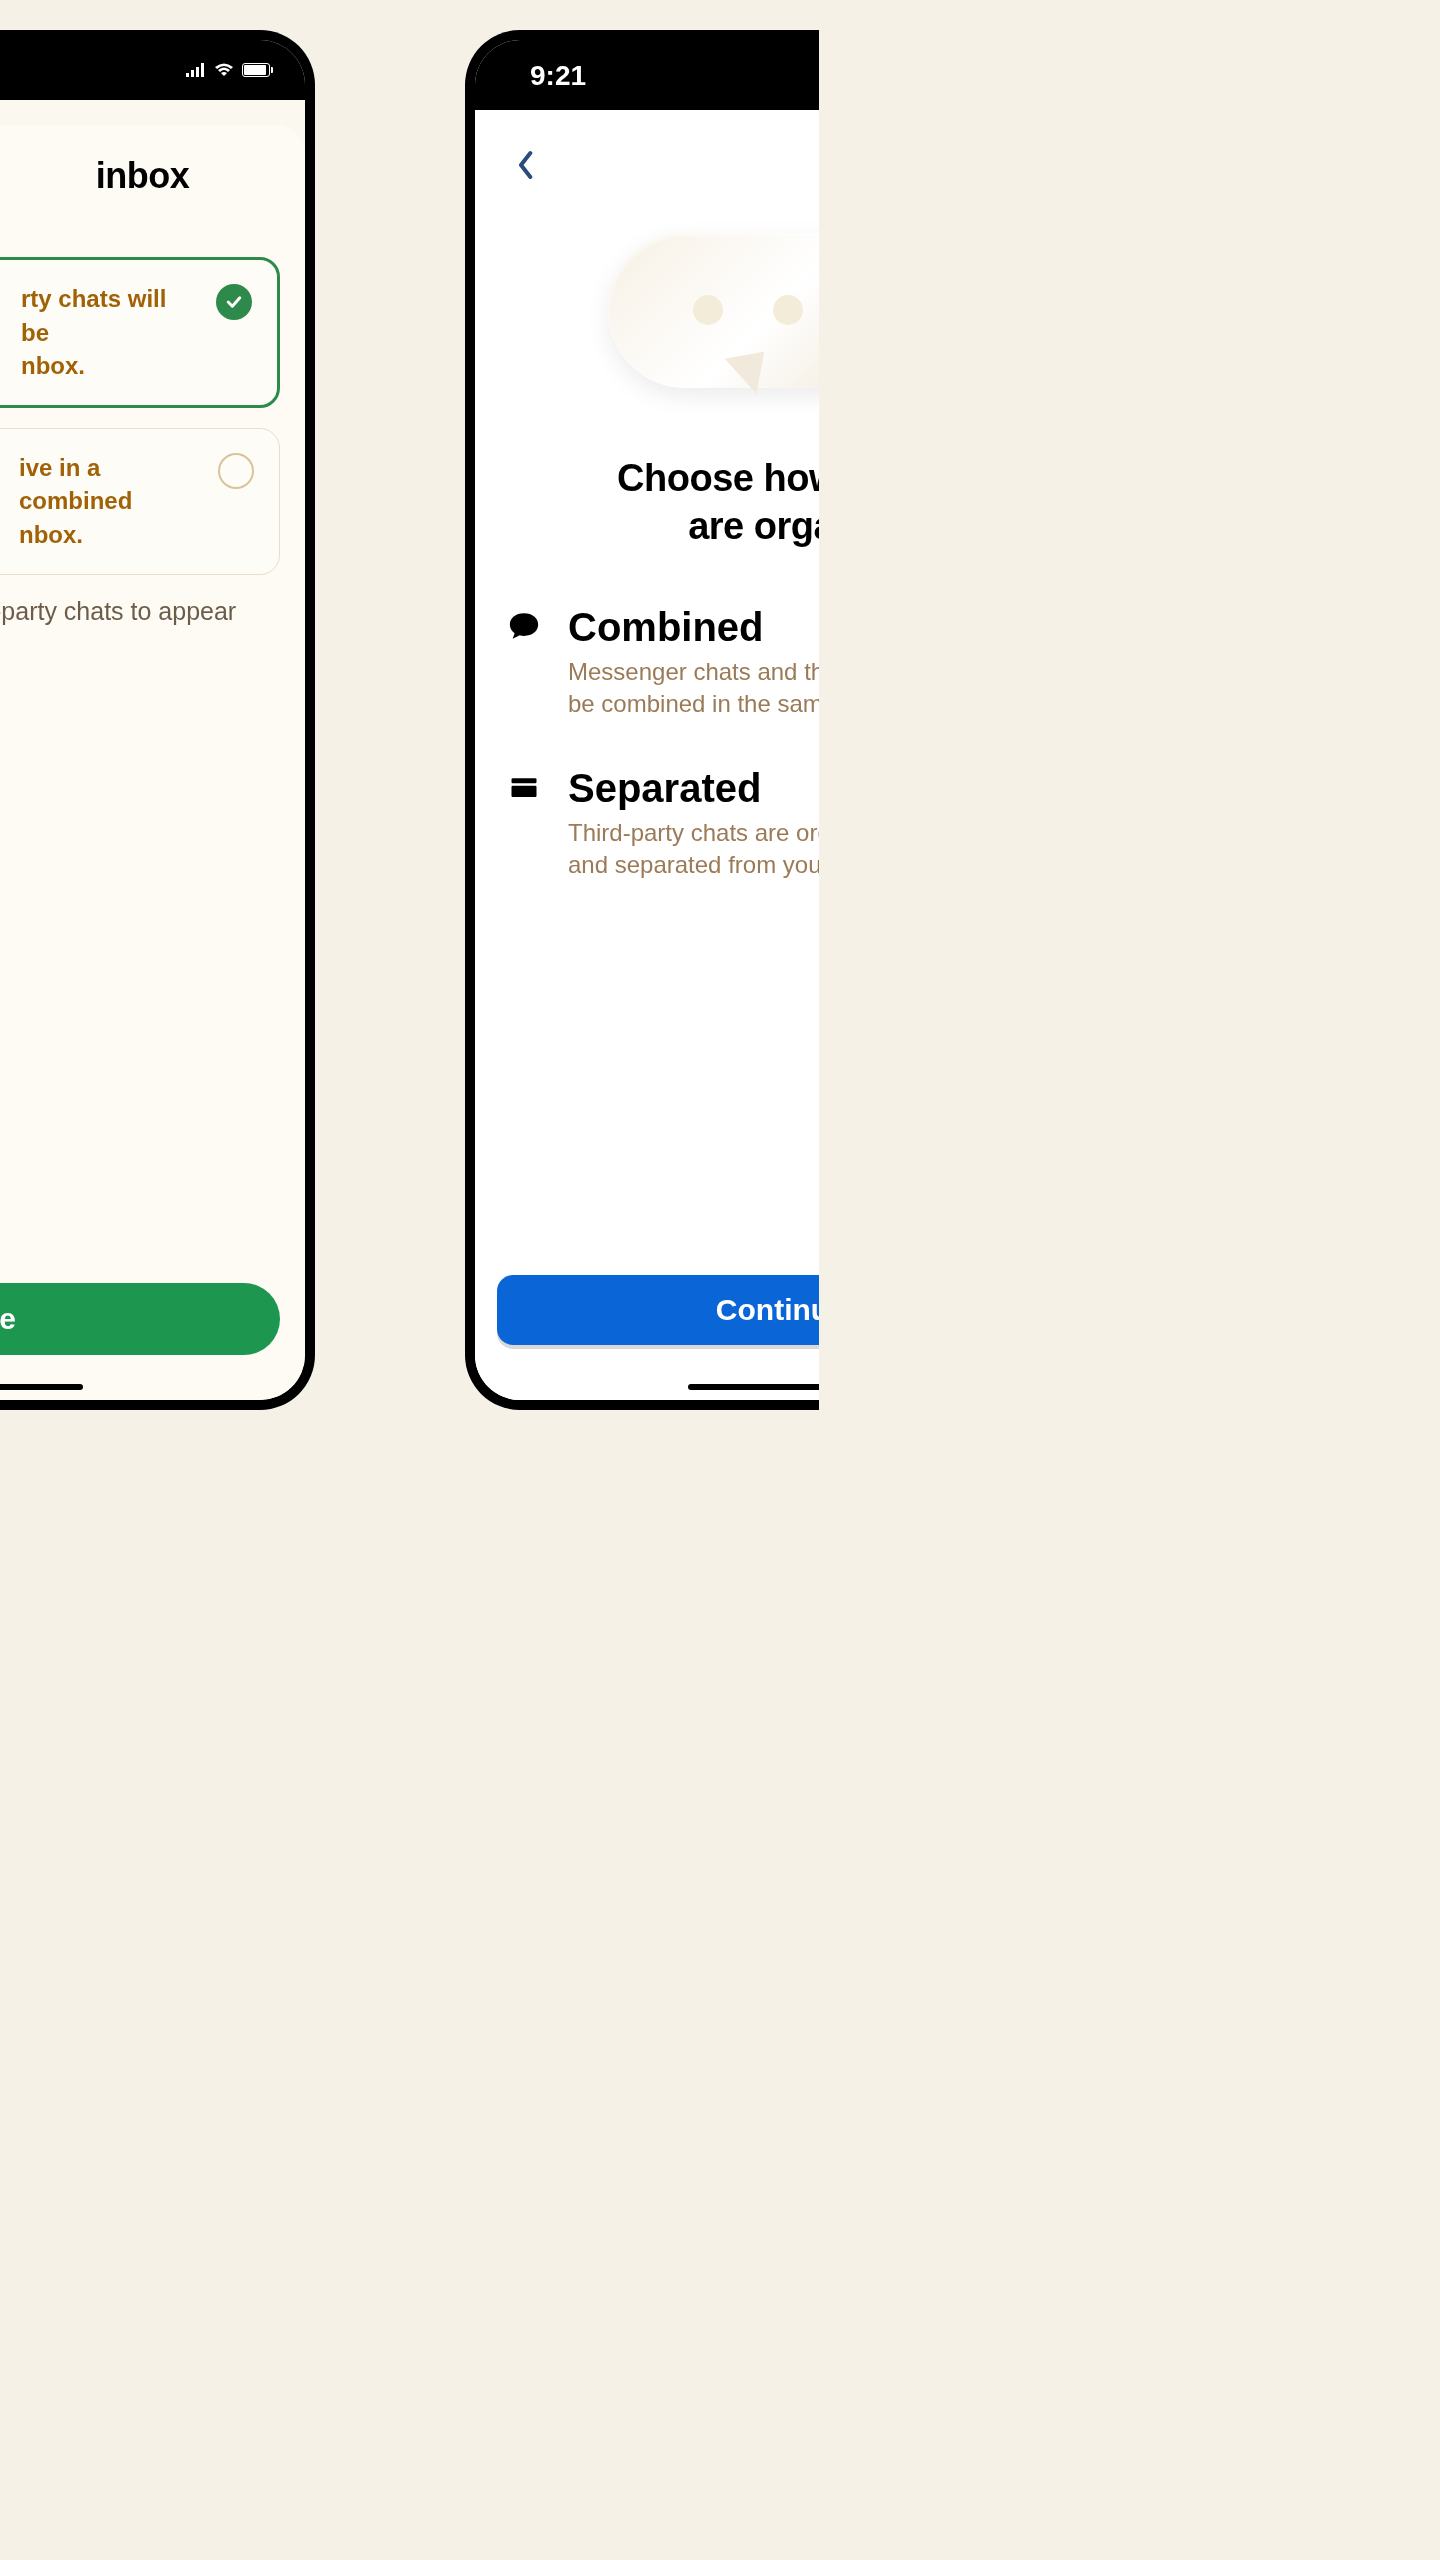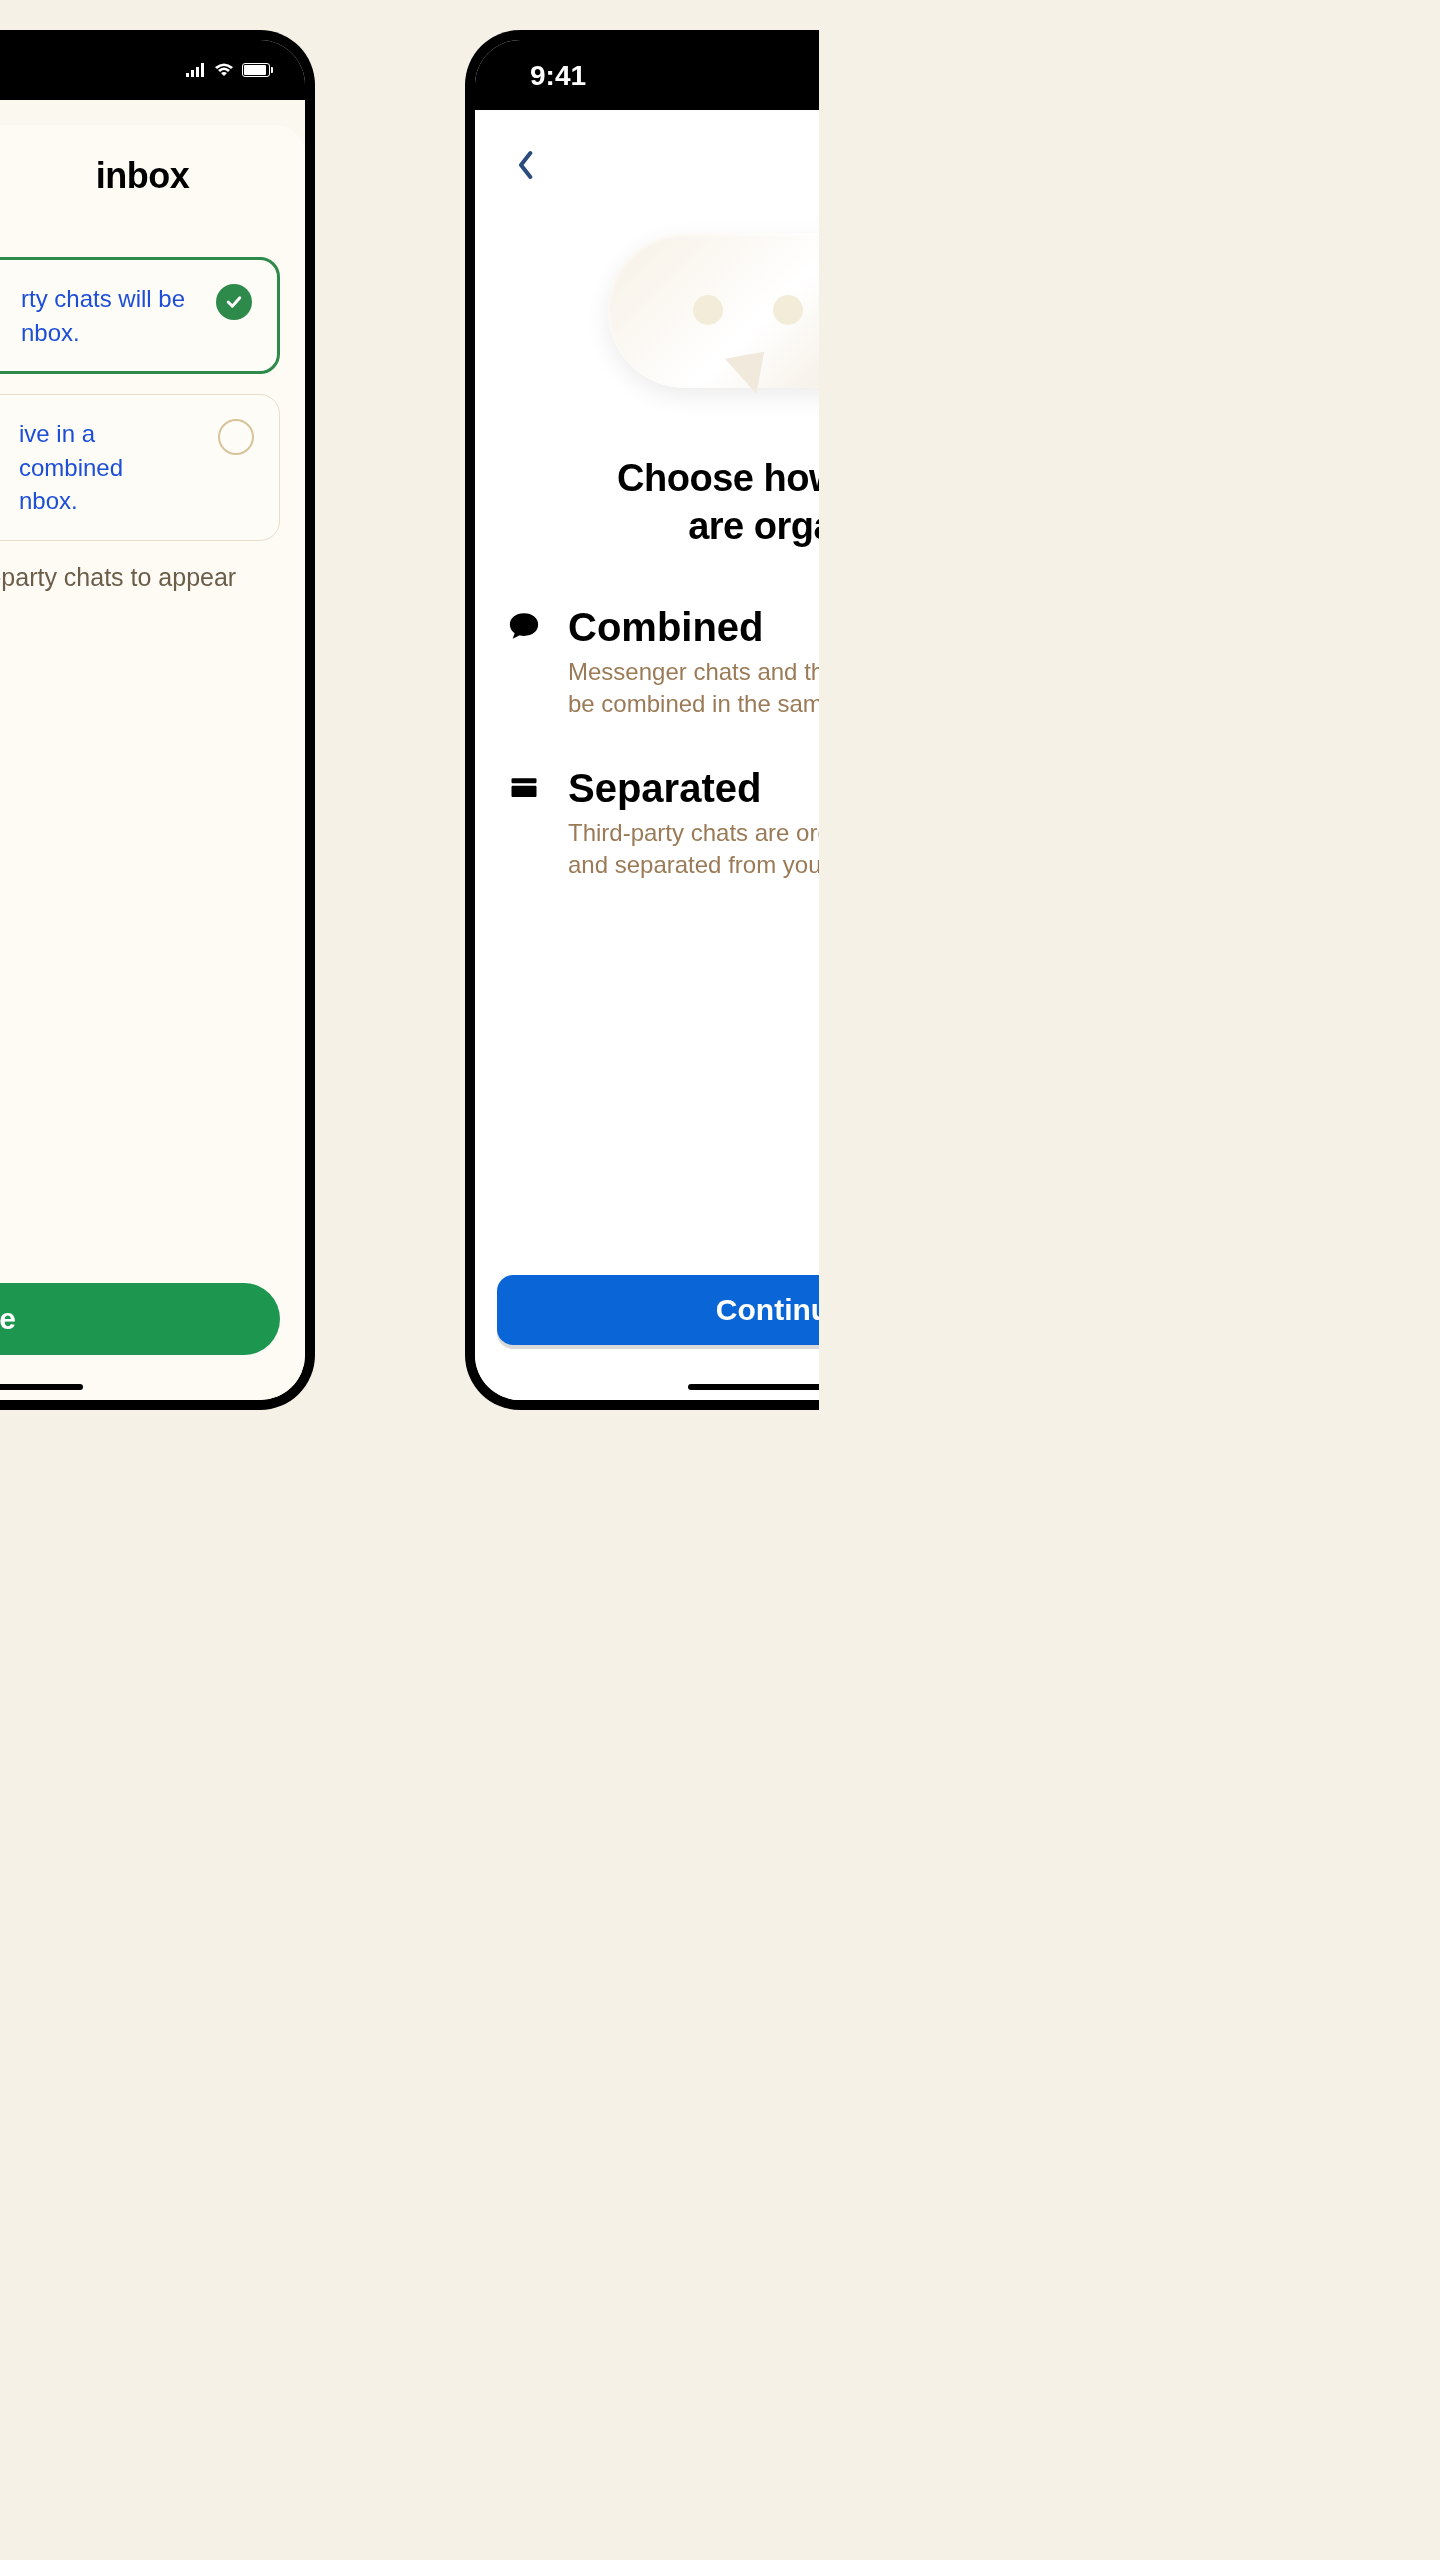--- a/index.html
+++ b/index.html
@@ -91,22 +91,23 @@
       background: #fdfcf6;
     }
     .option-card.unselected {
       border: 1.5px solid #e8decb;
       background: #fdfcf6;
     }
     .option-text {
       flex: 1;
       font-size: 24px;
       line-height: 1.4;
-      color: #1d4ed8;
+      color: #a16207;
       margin-left: 258px;
+      font-weight: bold;
     }
     .radio {
       width: 36px; height: 36px;
       border-radius: 50%;
       flex-shrink: 0;
       margin-top: 2px;
     }
     .radio.checked {
       background: #2d8a4a;
       display: flex; align-items: center; justify-content: center;
@@ -318,21 +319,21 @@
       </div>
 
       <div class="home-indicator-left"></div>
     </div>
   </div>
 </div>
 
 <div class="phone-right">
   <div class="inner">
     <div class="notch"></div>
-    <div class="status-time">9:41</div>
+    <div class="status-time">9:21</div>
 
     <div class="sheet-right">
       <div class="back-chevron">
         <svg viewBox="0 0 12 22">
             <path d="M10 2 L3 11 L10 20" stroke="currentColor" stroke-width="3" fill="none" stroke-linecap="round" stroke-linejoin="round"></path>
           </svg>
       </div>
 
       <div class="hero-bubble">
         <div class="bubble-shape"></div>

